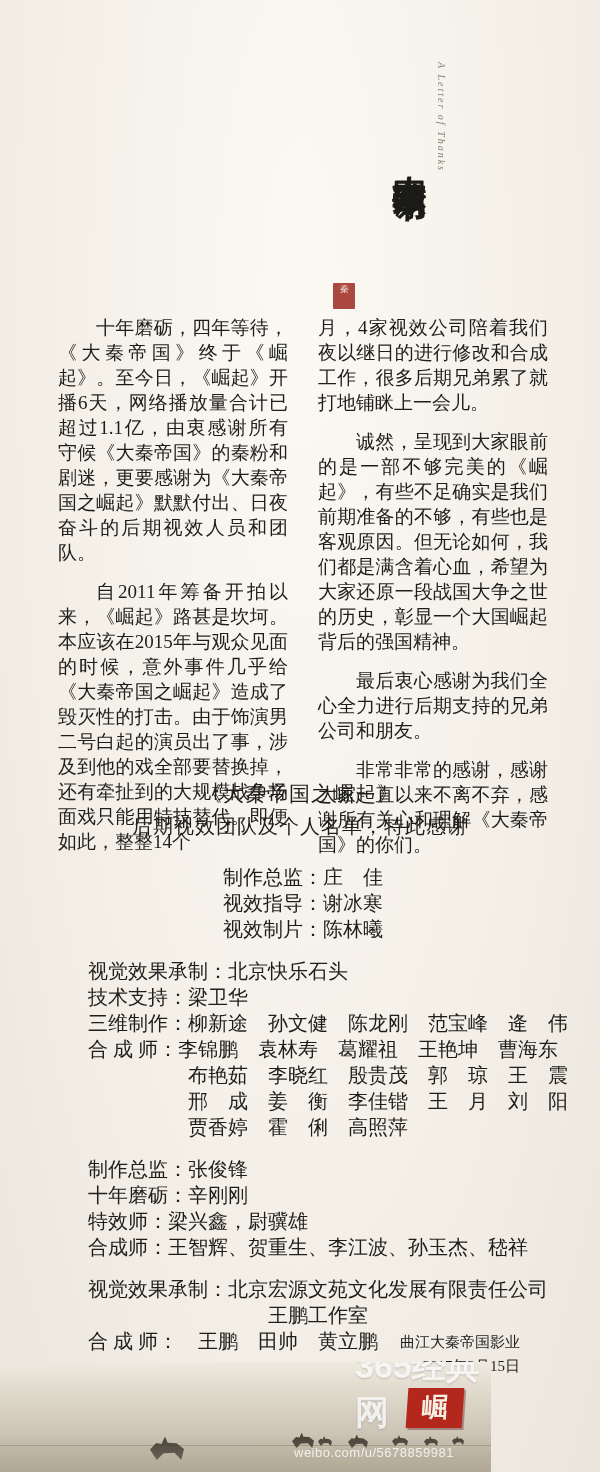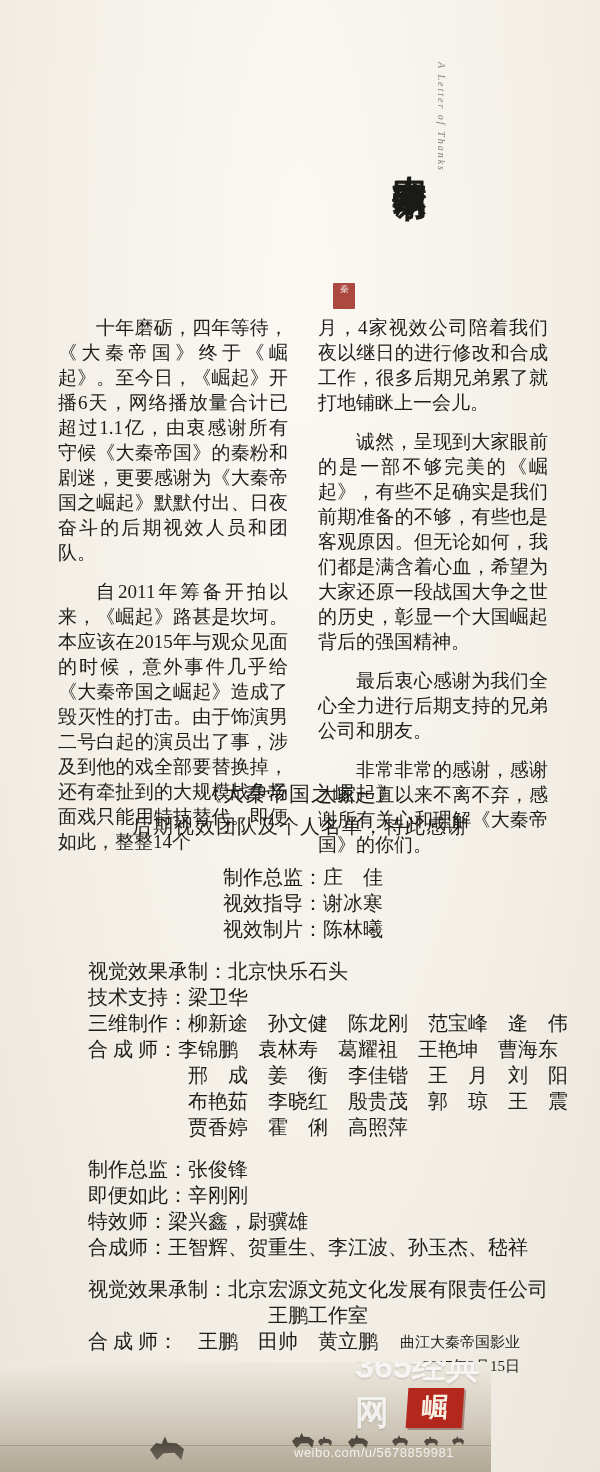--- a/index.html
+++ b/index.html
@@ -257,28 +257,28 @@
       <div class="row center">制作总监：庄　佳</div>
       <div class="row center">视效指导：谢冰寒</div>
       <div class="row center">视效制片：陈林曦</div>
     </div>
 
     <div class="grp">
       <div class="row">视觉效果承制：北京快乐石头</div>
       <div class="row">技术支持：梁卫华</div>
       <div class="row">三维制作：柳新途　孙文健　陈龙刚　范宝峰　逄　伟</div>
       <div class="row">合 成 师：李锦鹏　袁林寿　葛耀祖　王艳坤　曹海东</div>
+      <div class="row">　　　　　布艳茹　李晓红　殷贵茂　郭　琼　王　震</div>
       <div class="row">　　　　　邢　成　姜　衡　李佳锴　王　月　刘　阳</div>
-      <div class="row">　　　　　布艳茹　李晓红　殷贵茂　郭　琼　王　震</div>
       <div class="row">　　　　　贾香婷　霍　俐　高照萍</div>
     </div>
 
     <div class="grp">
       <div class="row">制作总监：张俊锋</div>
-      <div class="row">即便如此：辛刚刚</div>
+      <div class="row">十年磨砺：辛刚刚</div>
       <div class="row">特效师：梁兴鑫，尉骥雄</div>
       <div class="row">合成师：王智辉、贺重生、李江波、孙玉杰、嵇祥</div>
     </div>
 
     <div class="grp">
       <div class="row">视觉效果承制：北京宏源文苑文化发展有限责任公司</div>
       <div class="row">　　　　　　　　　王鹏工作室</div>
       <div class="row">合 成 师：　王鹏　田帅　黄立鹏</div>
     </div>
 

